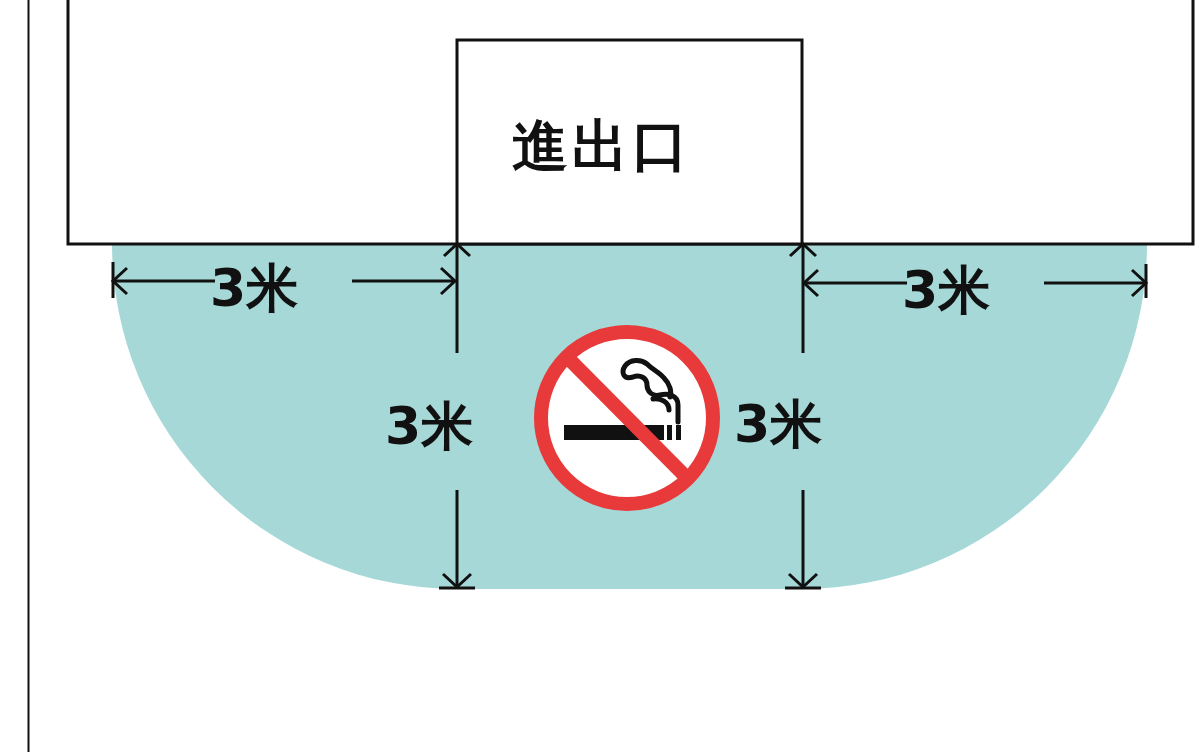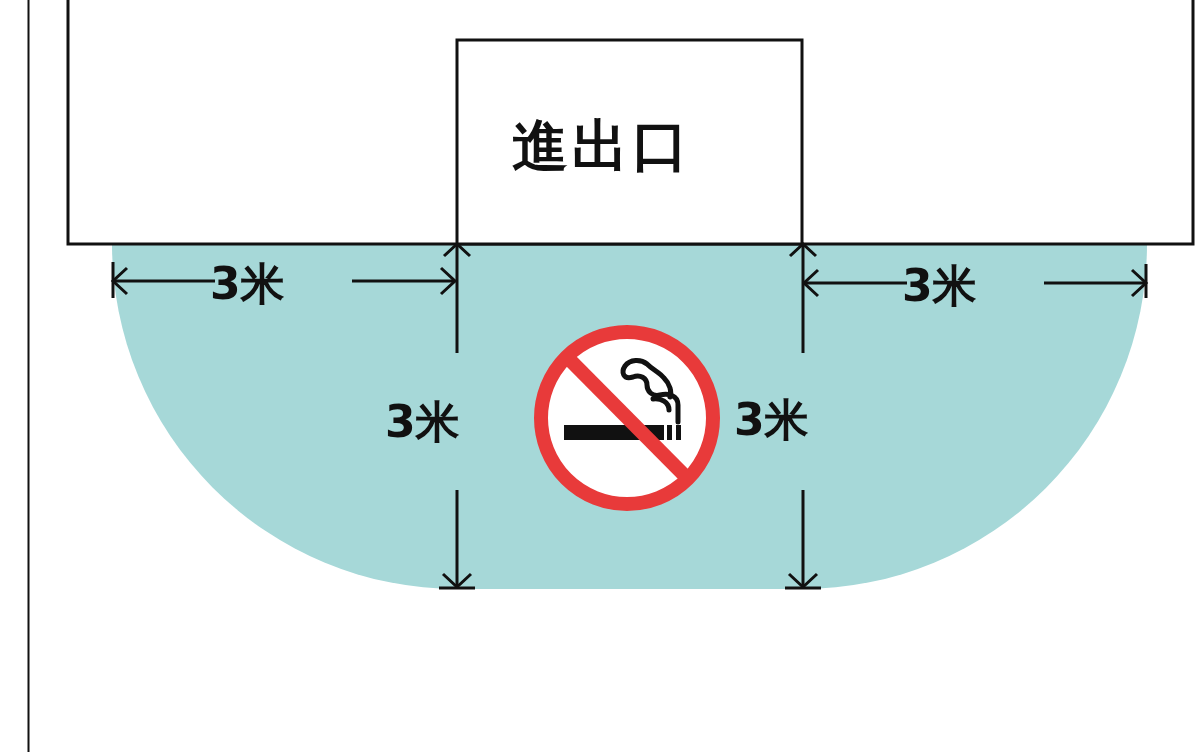--- a/index.html
+++ b/index.html
@@ -1,19 +1,19 @@
 <!DOCTYPE html>
 <html><head>
   <meta charset="utf-8">
   <style>
     html, body { margin: 0; padding: 0; background: #ffffff; }
     body { width: 1200px; height: 752px; position: relative; overflow: hidden; font-family: "DejaVu Sans", sans-serif; }
     #stage { position: absolute; left: 0; top: 0; width: 989px; height: 752px; padding-left: 27px; }
     .lbl { position: absolute; font-weight: bold; color: #111; white-space: nowrap; line-height: 1; }
-    .dim { font-size: 44px; }
+    .dim { font-size: 52px; }
     .door { font-size: 56px; letter-spacing: 4px; }
     .title { font-size: 66px; letter-spacing: 4px; }
   </style>
 </head>
 <body>
 
 <div id="stage">
   <svg width="1200" height="752" viewBox="0 0 1200 752" xmlns="http://www.w3.org/2000/svg">
 
     <line x1="1.5" y1="0" x2="1.5" y2="752" stroke="#111" stroke-width="2"></line>

